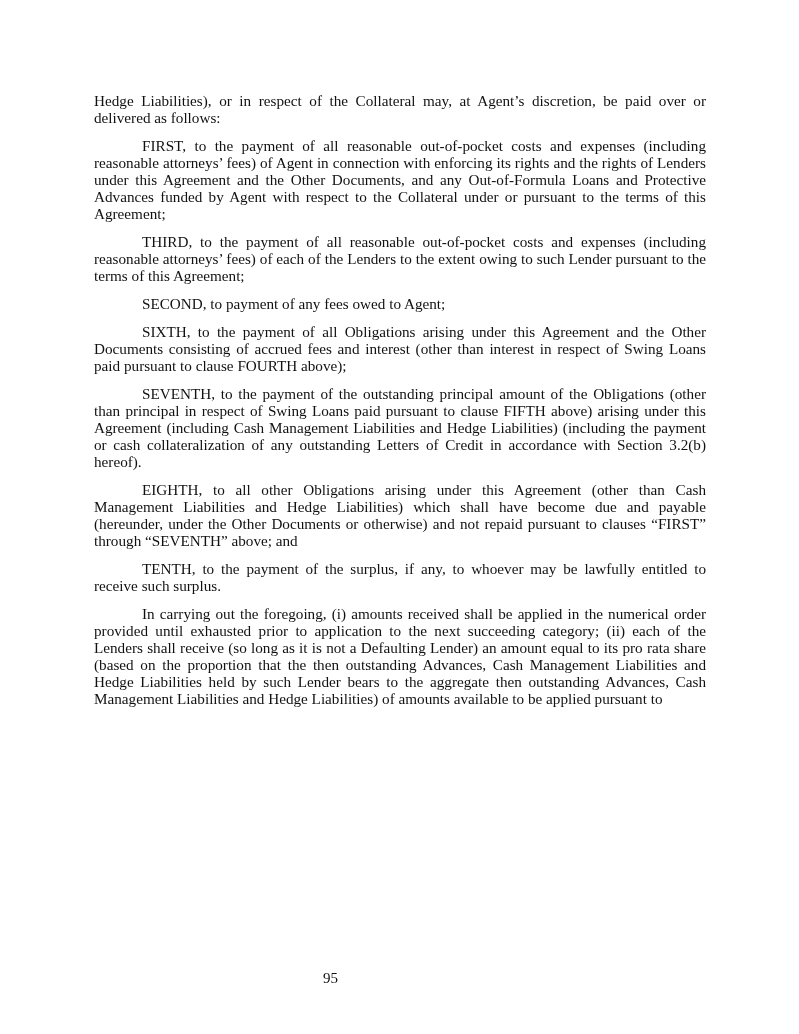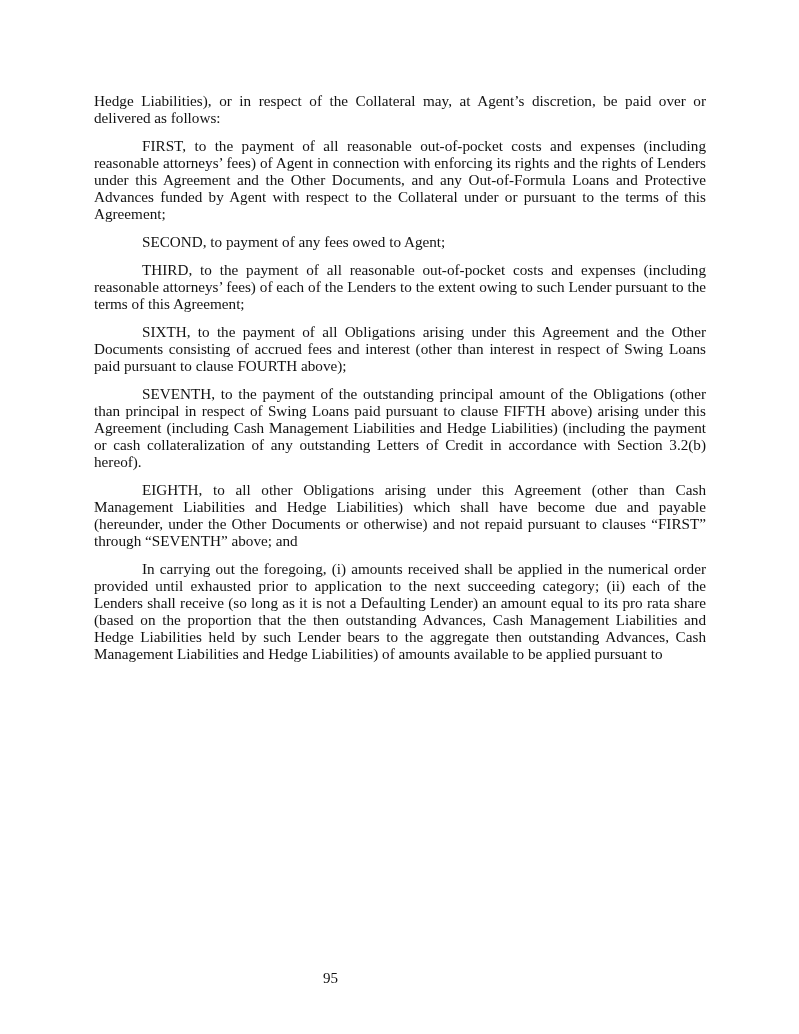--- a/index.html
+++ b/index.html
@@ -15,21 +15,22 @@
     position: absolute; top: 970px; left: 0; width: 661px; text-align: center;
     font-family: "Liberation Serif", serif; font-size: 15px; color: #111111;
   }
 </style>
 </head>
 <body>
 
 <div class="page">
   <p class="para">Hedge Liabilities), or in respect of the Collateral may, at Agent’s discretion, be paid over or delivered as follows:</p>
   <p class="para indent">FIRST, to the payment of all reasonable out-of-pocket costs and expenses (including reasonable attorneys’ fees) of Agent in connection with enforcing its rights and the rights of Lenders under this Agreement and the Other Documents, and any Out-of-Formula Loans and Protective Advances funded by Agent with respect to the Collateral under or pursuant to the terms of this Agreement;</p>
+  <p class="para indent">THIRD, to the payment of all reasonable out-of-pocket costs and expenses (including reasonable attorneys’ fees) of each of the Lenders to the extent owing to such Lender pursuant to the terms of this Agreement;</p>
   <p class="para indent">SECOND, to payment of any fees owed to Agent;</p>
-  <p class="para indent">THIRD, to the payment of all reasonable out-of-pocket costs and expenses (including reasonable attorneys’ fees) of each of the Lenders to the extent owing to such Lender pursuant to the terms of this Agreement;</p>
   <p class="para indent">SIXTH, to the payment of all Obligations arising under this Agreement and the Other Documents consisting of accrued fees and interest (other than interest in respect of Swing Loans paid pursuant to clause FOURTH above);</p>
   <p class="para indent">SEVENTH, to the payment of the outstanding principal amount of the Obligations (other than principal in respect of Swing Loans paid pursuant to clause FIFTH above) arising under this Agreement (including Cash Management Liabilities and Hedge Liabilities) (including the payment or cash collateralization of any outstanding Letters of Credit in accordance with Section 3.2(b) hereof).</p>
   <p class="para indent">EIGHTH, to all other Obligations arising under this Agreement (other than Cash Management Liabilities and Hedge Liabilities) which shall have become due and payable (hereunder, under the Other Documents or otherwise) and not repaid pursuant to clauses “FIRST” through “SEVENTH” above; and</p>
+  <p class="para indent">TENTH, to the payment of the surplus, if any, to whoever may be lawfully entitled to receive such surplus.</p>
   <p class="para indent">In carrying out the foregoing, (i) amounts received shall be applied in the numerical order provided until exhausted prior to application to the next succeeding category; (ii) each of the Lenders shall receive (so long as it is not a Defaulting Lender) an amount equal to its pro rata share (based on the proportion that the then outstanding Advances, Cash Management Liabilities and Hedge Liabilities held by such Lender bears to the aggregate then outstanding Advances, Cash Management Liabilities and Hedge Liabilities) of amounts available to be applied pursuant to</p>
 </div>
 
 <div class="page-number">95</div>
 
 </body></html>

